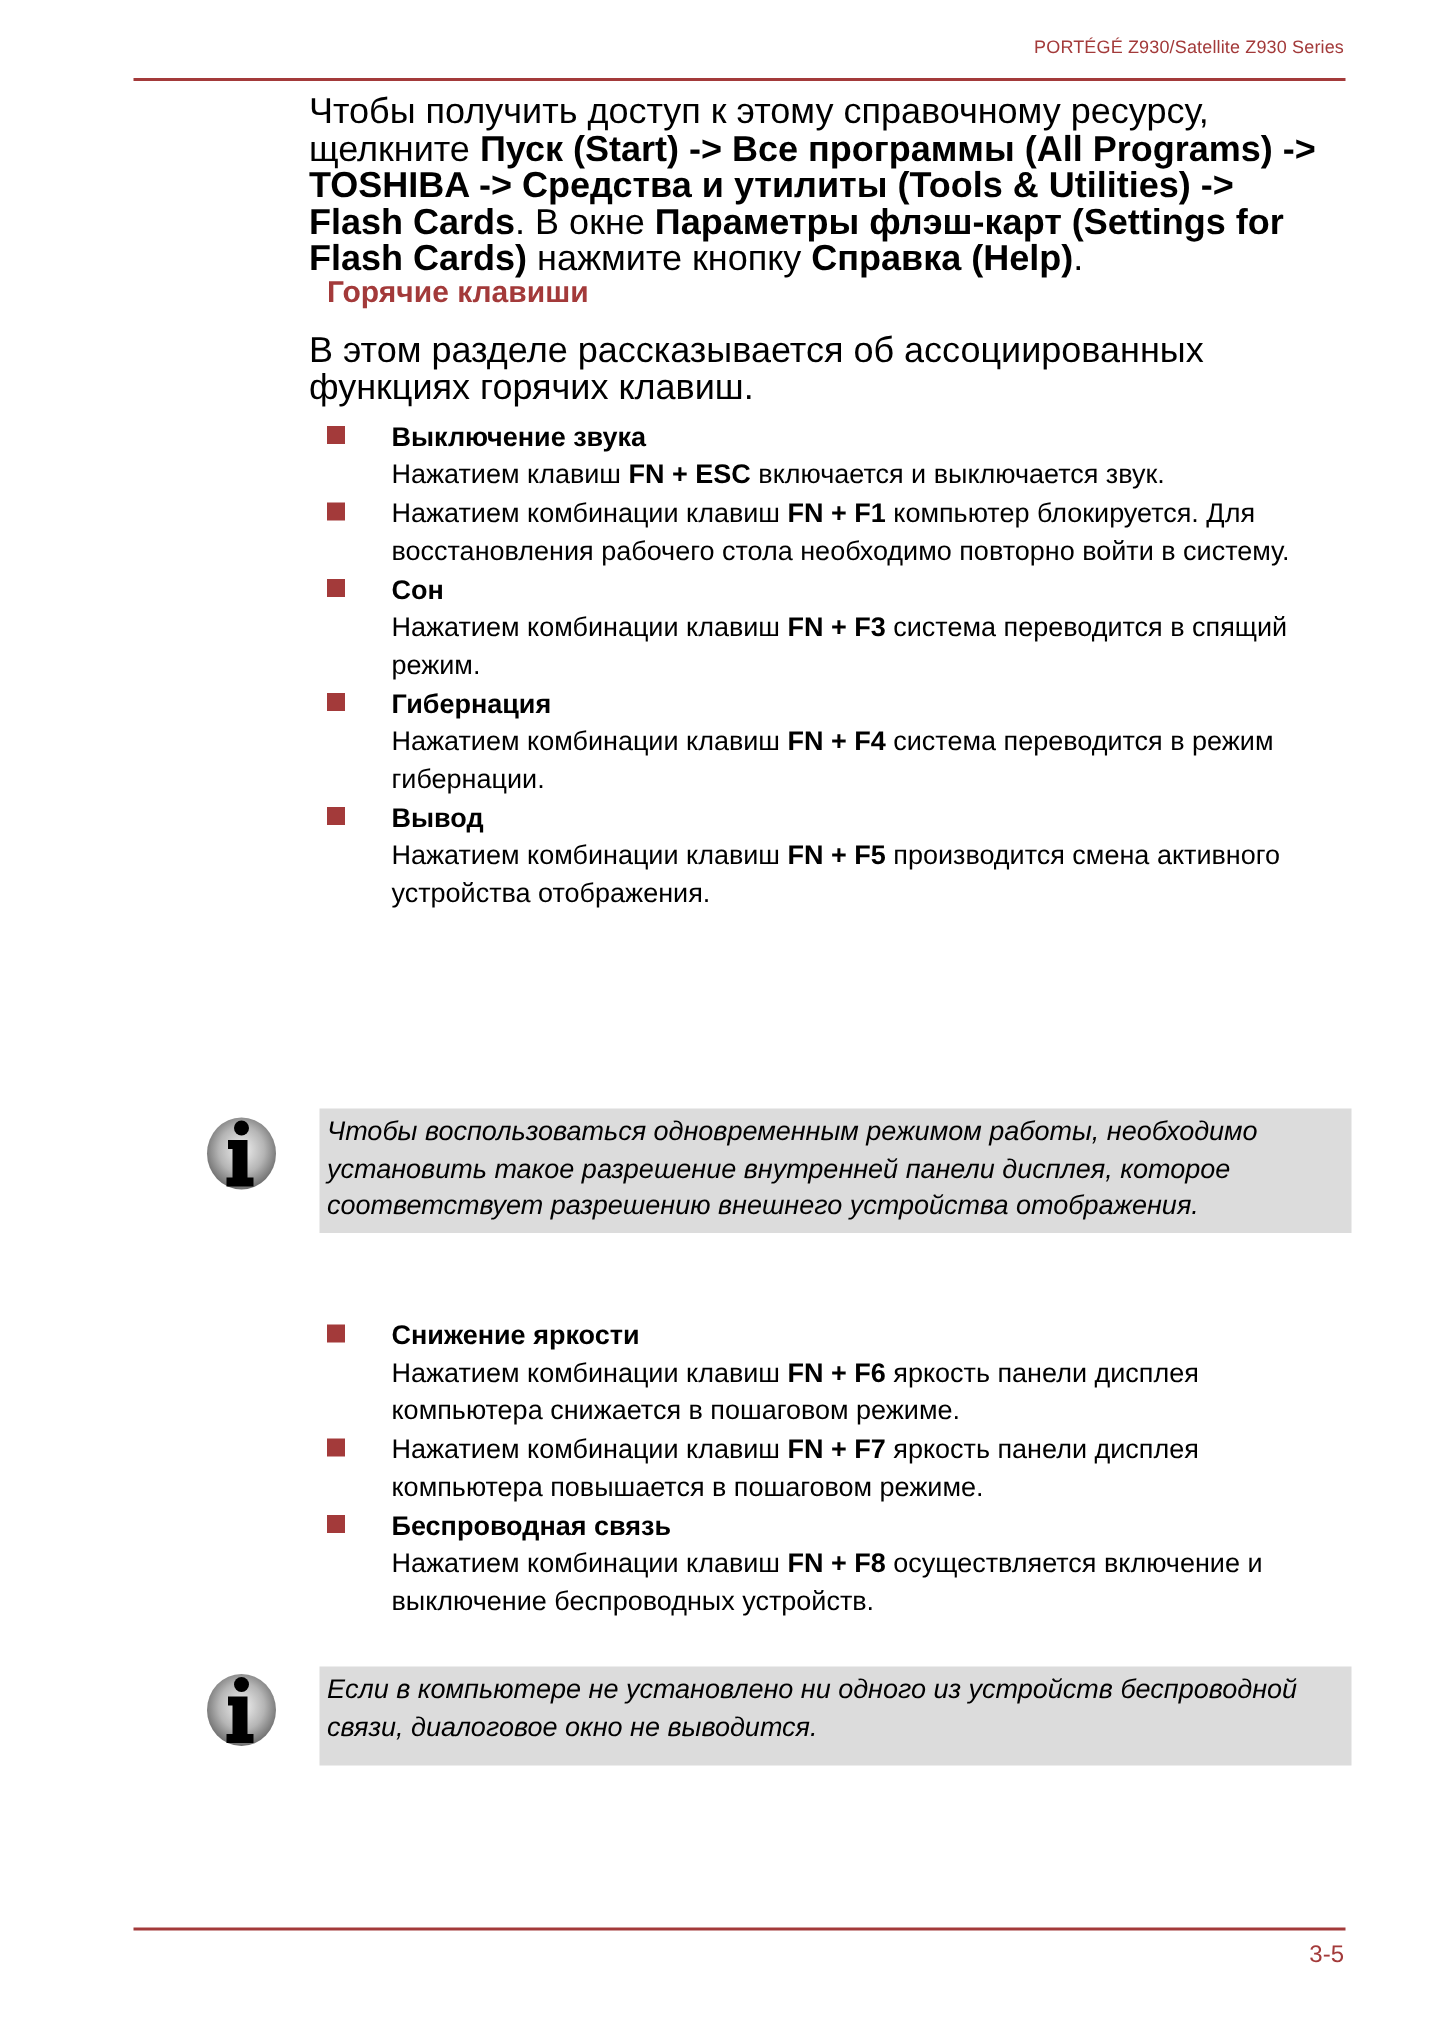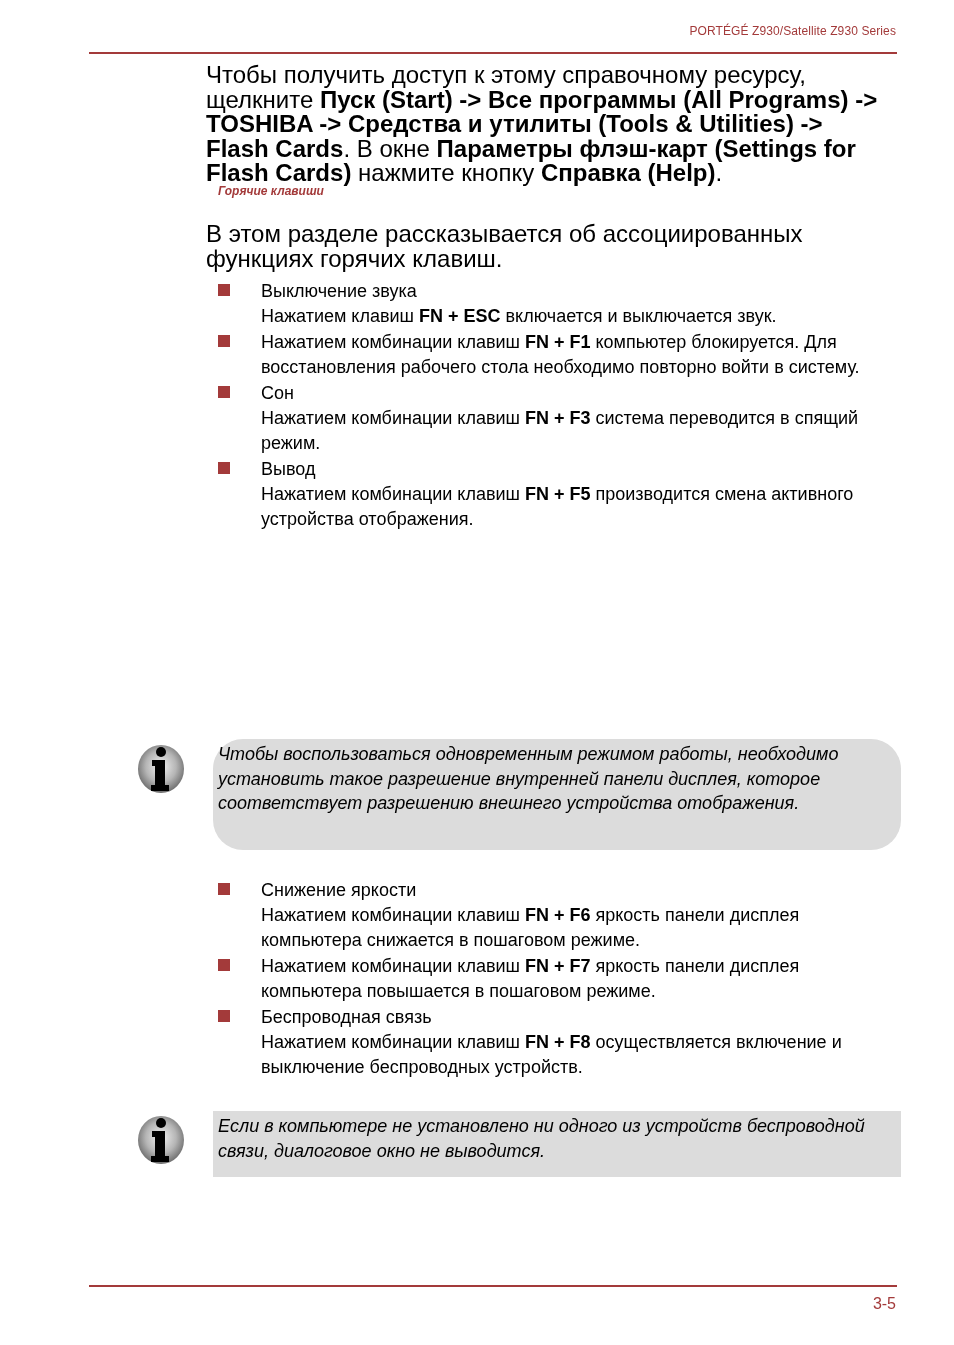--- a/index.html
+++ b/index.html
@@ -15,39 +15,39 @@
   .rule.top { top: 52px; }
   .rule.bottom { top: 1285px; }
   .footer-left { position: absolute; left: 89px; top: 1353px; font-size: 16px; color: #a33a3a; }
   .footer-right { position: absolute; right: 58px; top: 1295px; font-size: 16px; color: #a33a3a; }
 
   .content { position: absolute; left: 206px; width: 680px; font-size: 24px; line-height: 24.6px; }
   .intro { top: 63px; }
   .intro b { font-weight: bold; }
   .section-heading {
     position: absolute; left: 218px; top: 184px;
-    font-size: 12px; font-weight: bold; font-style: italic; color: #a33a3a;
+    font-size: 20px; font-weight: bold; color: #a33a3a;
   }
   .section-intro { top: 222px; }
 
   .list { position: absolute; left: 218px; width: 680px; margin: 0; padding: 0; list-style: none; }
   .list li { position: relative; padding-left: 43px; font-size: 18px; line-height: 24.8px; margin-bottom: 1.5px; }
   .bullet {
     position: absolute; left: 0; top: 5px; width: 12px; height: 12px; background: #a33a3a;
   }
-  .item-title { font-weight: normal; display: block; }
+  .item-title { font-weight: bold; display: block; }
   .list1 { top: 279px; }
   .list2 { top: 878px; }
 
   .note {
     position: absolute; left: 213px; width: 688px; background: #dcdcdc;
     box-sizing: border-box; padding: 3px 8px 0 5px;
     font-size: 18px; line-height: 24.6px; font-style: italic;
   }
-  .note1 { top: 739px; height: 111px; border-radius: 30px; }
+  .note1 { top: 739px; height: 83px; }
   .note2 { top: 1111px; height: 66px; }
   .info-icon { position: absolute; left: 136px; width: 50px; height: 52px; }
   .icon1 { top: 743px; }
   .icon2 { top: 1114px; }
 </style>
 </head>
 <body>
 
 <div class="header-title">PORTÉGÉ Z930/Satellite Z930 Series</div>
 <div class="rule top"></div>
@@ -66,20 +66,25 @@
     <span>Нажатием клавиш </span><b>FN + ESC</b><span> включается и выключается звук.</span>
   </li>
   <li>
     <span class="bullet"></span>
     <span>Нажатием комбинации клавиш </span><b>FN + F1</b><span> компьютер блокируется. Для восстановления рабочего стола необходимо повторно войти в систему.</span>
   </li>
   <li>
     <span class="bullet"></span>
     <span class="item-title">Сон</span>
     <span>Нажатием комбинации клавиш </span><b>FN + F3</b><span> система переводится в спящий режим.</span>
+  </li>
+  <li>
+    <span class="bullet"></span>
+    <span class="item-title">Гибернация</span>
+    <span>Нажатием комбинации клавиш </span><b>FN + F4</b><span> система переводится в режим гибернации.</span>
   </li>
   <li>
     <span class="bullet"></span>
     <span class="item-title">Вывод</span>
     <span>Нажатием комбинации клавиш </span><b>FN + F5</b><span> производится смена активного устройства отображения.</span>
   </li>
 </ul>
 
 <svg class="info-icon icon1" viewBox="0 0 50 52">
   <defs>

